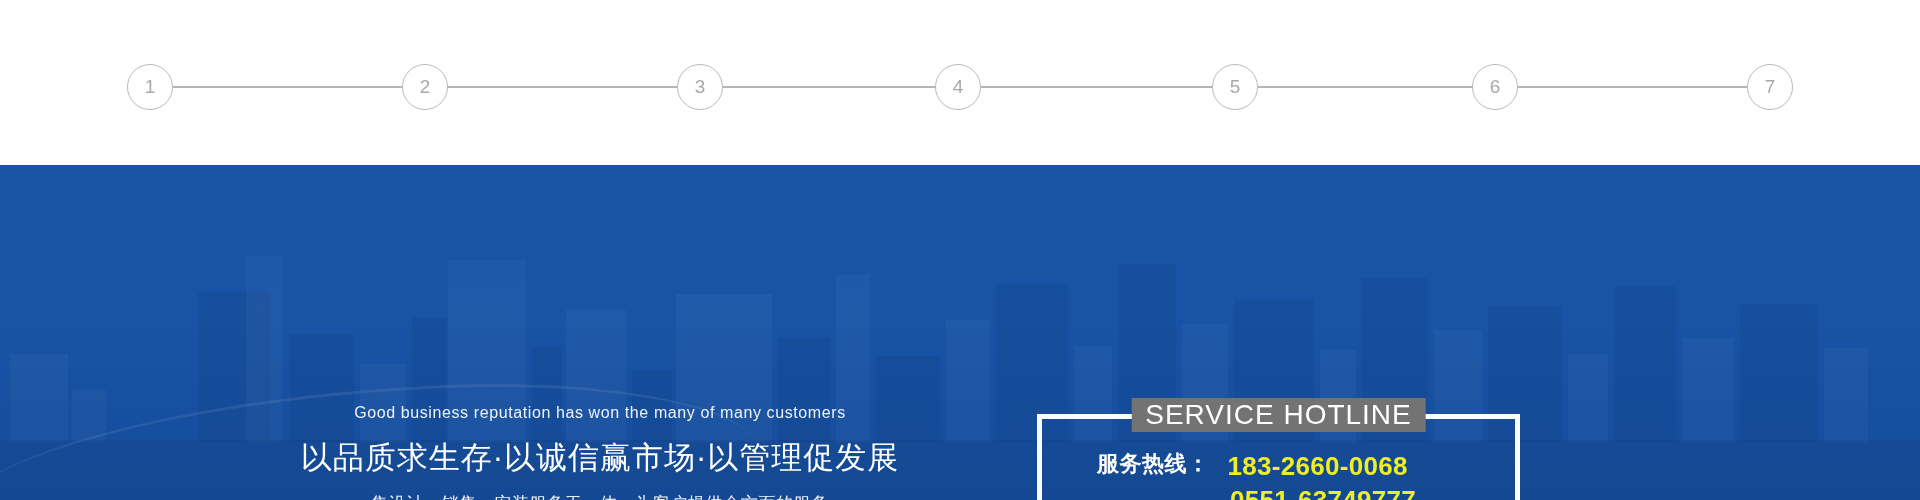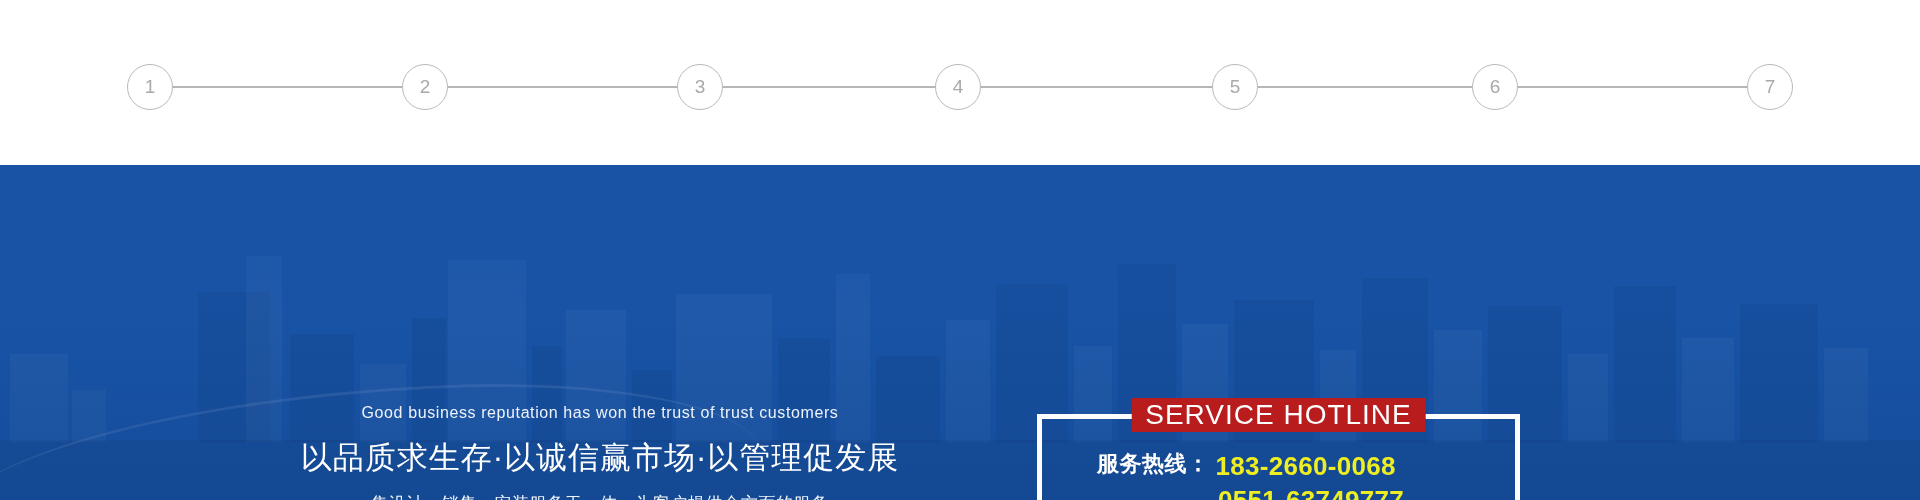--- a/index.html
+++ b/index.html
@@ -76,39 +76,39 @@
     letter-spacing:.6px; white-space:nowrap; color:#f2f6fb;
   }
 
   
   .hotline{
     position:absolute; left:1037px; top:249px; width:483px; height:135px;
     border:5px solid #ffffff;
   }
   .hotline-title{
     position:absolute; left:50%; top:-21px; transform:translateX(-50%);
-    padding:0 14px; background:#b91c1c; color:#ffffff;
+    padding:0 14px; background:#737373; color:#ffffff;
     font-size:28px; font-weight:400; letter-spacing:1px; line-height:34px;
     white-space:nowrap;
     text-align:right;
   }
   .hotline-rows{
     position:absolute; left:0; top:30px; width:100%;
   }
   .hotline-row{
     display:flex; align-items:flex-start; justify-content:flex-start;
     padding-left:55px; line-height:1.32;
   }
   .hotline-label{
     color:#ffffff; font-size:22px; font-weight:bold; letter-spacing:.5px;
     white-space:nowrap;
   }
   .hotline-num{
     color:#eeee22; font-size:26px; font-weight:bold; letter-spacing:.3px;
-    white-space:nowrap; margin-left:6px;
+    white-space:nowrap; margin-left:18px;
   }
   .hotline-row.second{ padding-left:170px; }
 </style>
 </head>
 <body>
 
 <div class="page">
 
   <div class="stepper-strip">
     <div class="stepper">
@@ -169,21 +169,21 @@
       <div class="sky-d" style="left:1614px; width:62px;  height:156px;"></div>
       <div class="sky-b" style="left:1682px; width:52px;  height:104px;"></div>
       <div class="sky-d" style="left:1740px; width:78px;  height:138px;"></div>
       <div class="sky-b" style="left:1824px; width:44px;  height:94px;"></div>
       <div class="ground"></div>
       <div class="road"></div>
     </div>
     <div class="haze"></div>
 
     <div class="slogan">
-      <div class="slogan-en">Good business reputation has won the trust of trust customers</div>
+      <div class="slogan-en">Good business reputation has won the many of many customers</div>
       <div class="slogan-cn">以品质求生存·以诚信赢市场·以管理促发展</div>
       <div class="slogan-sub">集设计、销售、安装服务于一体，为客户提供全方面的服务</div>
     </div>
 
     <div class="hotline">
       <div class="hotline-title">SERVICE  HOTLINE</div>
       <div class="hotline-rows">
         <div class="hotline-row">
           <span class="hotline-label">服务热线：</span>
           <span class="hotline-num">183-2660-0068</span>

